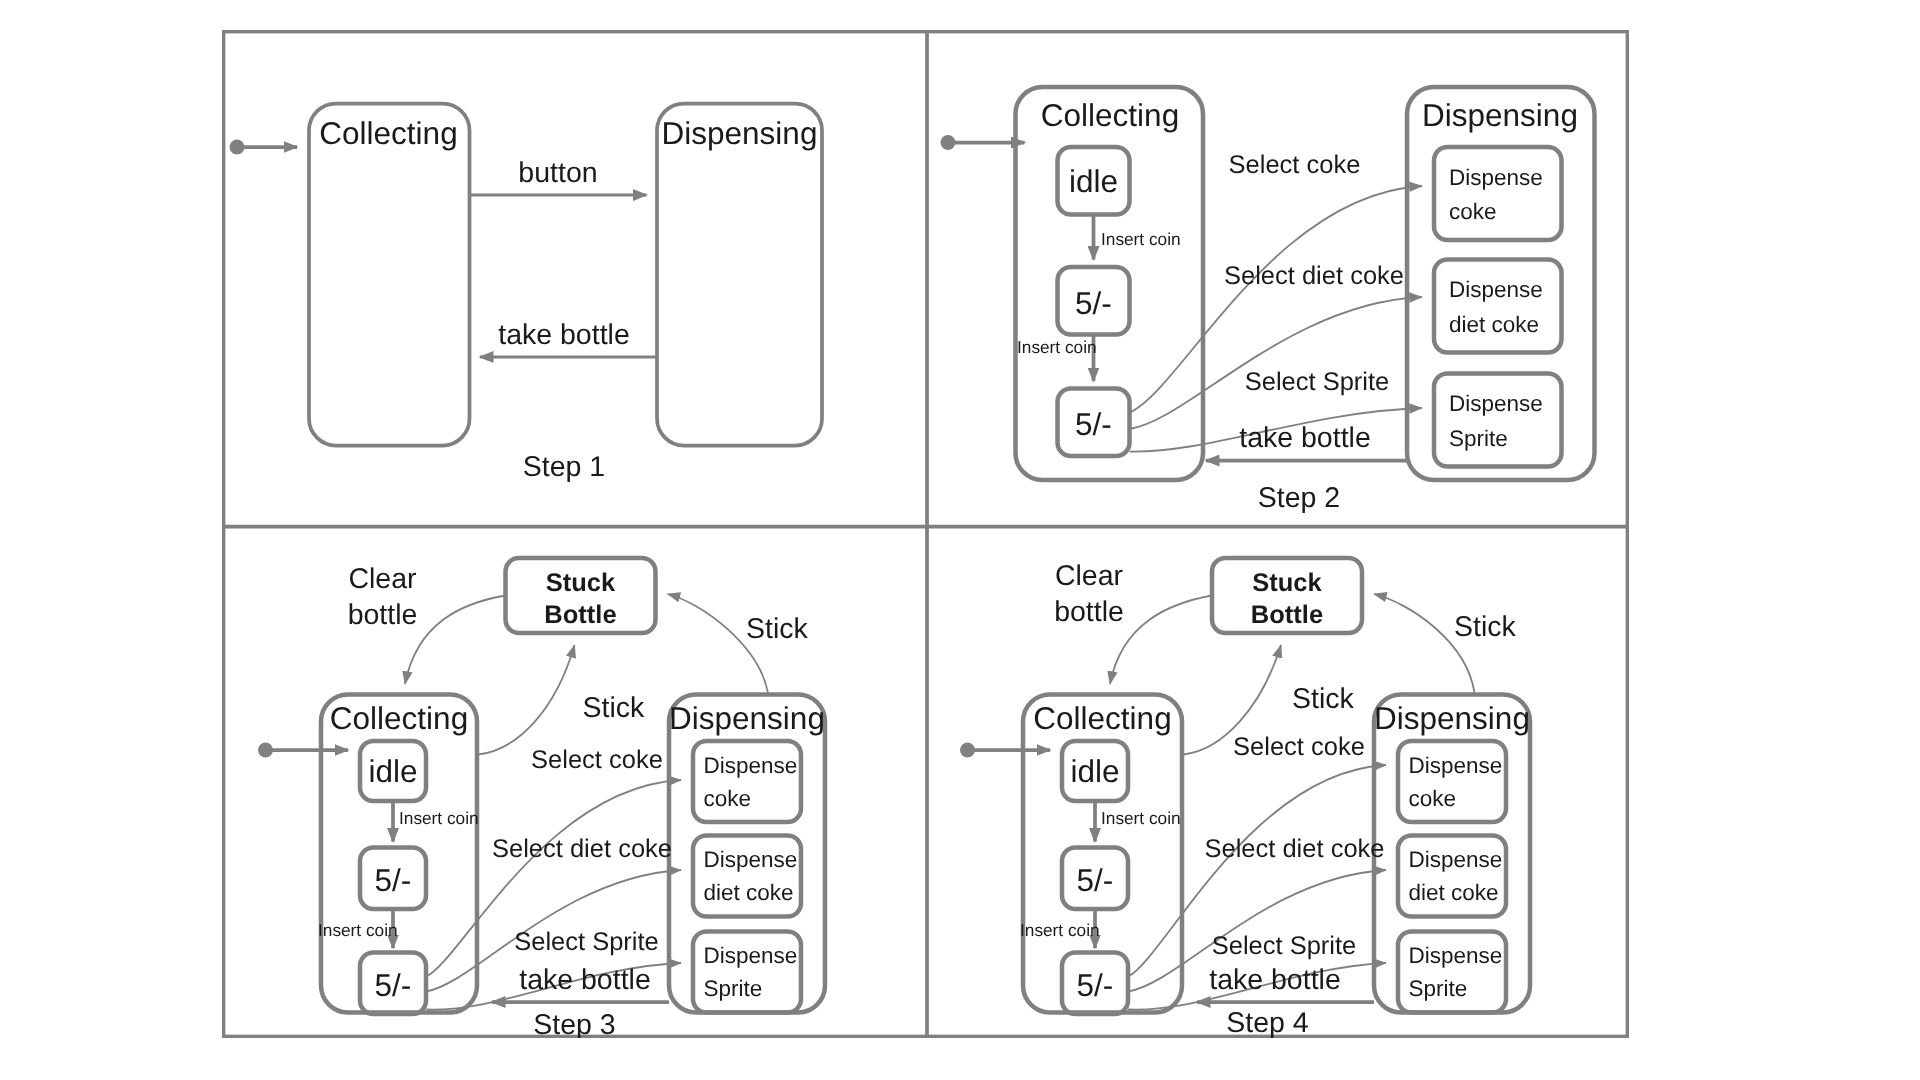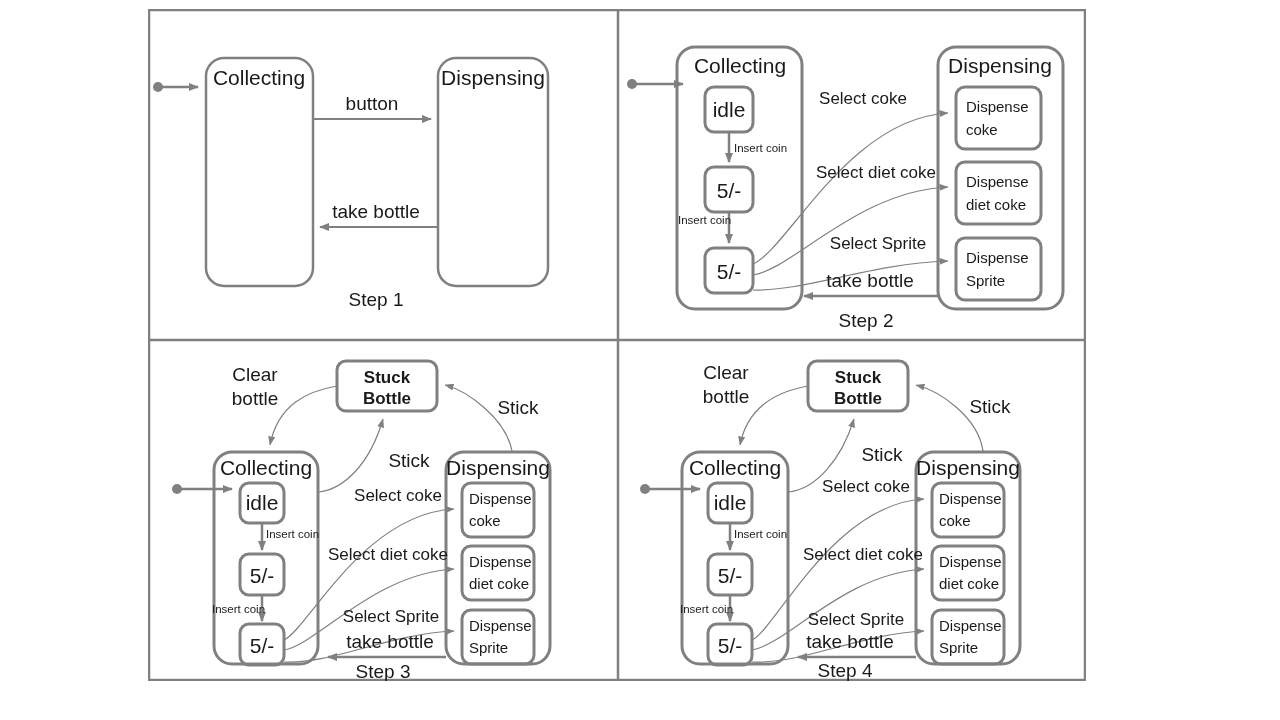--- a/index.html
+++ b/index.html
@@ -13,21 +13,21 @@
   }
   #root {
     position: relative;
     width: 1280px;
     height: 720px;
     background: #ffffff;
   }
   #diagram-frame {
     position: absolute;
     left: 148px;
-    top: 9px;
+    top: 20px;
     width: 938px;
     height: 672px;
   }
   svg.diagram {
     display: block;
   }
   .stroke-gray { stroke: #808080; }
   .fill-none { fill: none; }
   text {
     font-family: "Liberation Sans", sans-serif;

